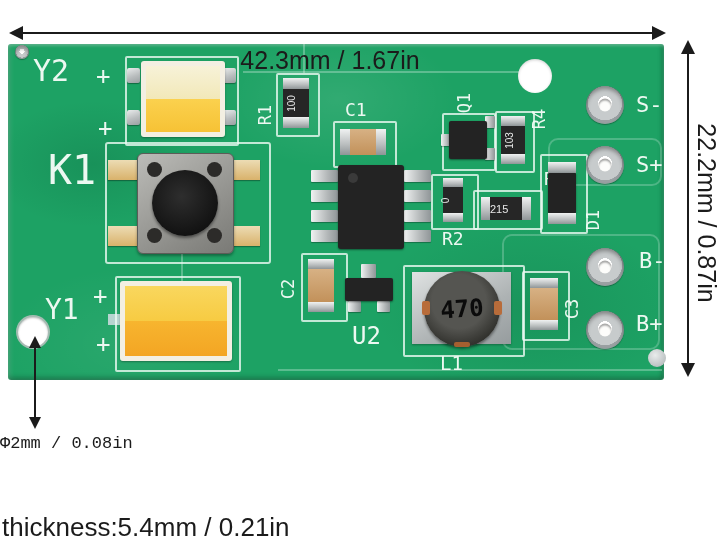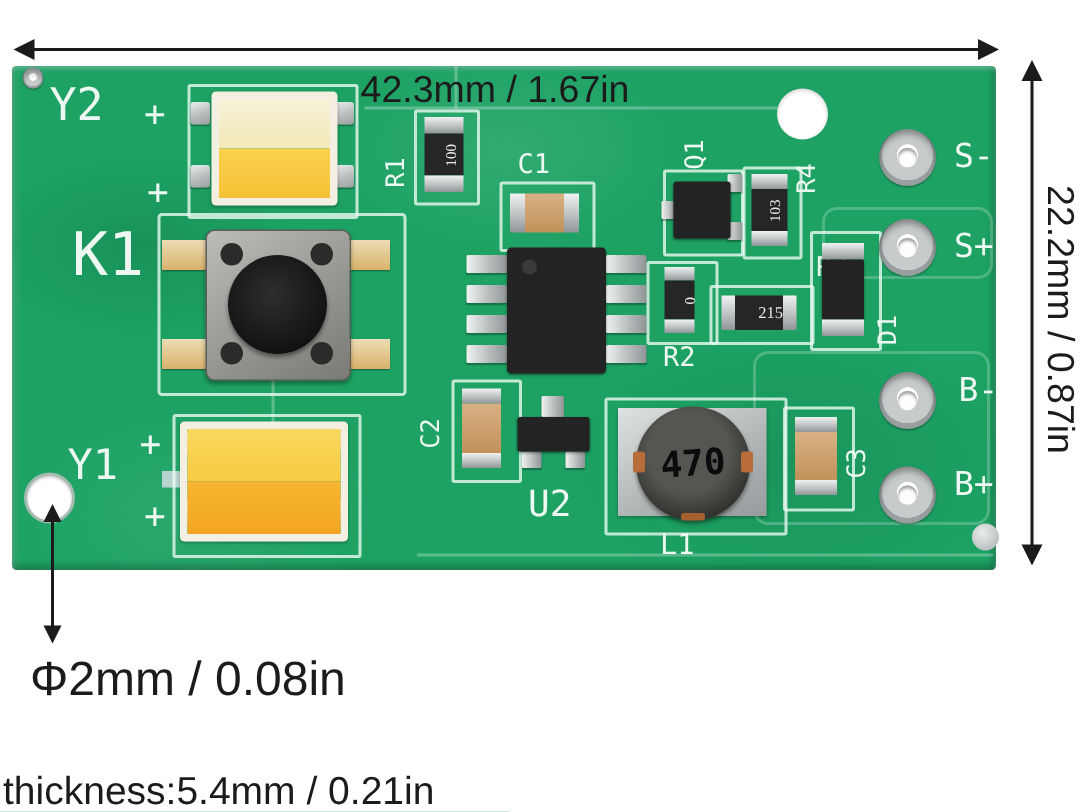--- a/index.html
+++ b/index.html
@@ -32,22 +32,22 @@
   .hole{position:absolute;border-radius:50%;background:#ffffff;
         box-shadow:0 0 0 2px rgba(180,190,186,.9), inset 0 1px 2px rgba(0,0,0,.25);}
   .tpad{position:absolute;border-radius:50%;
         background:radial-gradient(circle at 50% 45%, #ffffff 0 24%, #c7cbcc 25% 60%, #9aa0a2 61% 85%, #7d8486 100%);
         box-shadow:inset 0 3px 4px rgba(0,0,0,.35), 0 1px 1px rgba(0,0,0,.3);}
   .tpad .in{position:absolute;left:50%;top:50%;width:13px;height:13px;border-radius:50%;
         transform:translate(-50%,-50%);background:#fdfdfb;box-shadow:inset 0 2px 2px rgba(0,0,0,.35);}
   .led{position:absolute;border:5px solid #f3efe2;border-radius:3px;box-shadow:0 1px 2px rgba(0,0,0,.3);}
   .led .half{position:absolute;left:0;width:100%;height:50%;}
   .chip{position:absolute;background:#232323;border-radius:3px;box-shadow:0 1px 2px rgba(0,0,0,.45);}
-  .resbody{position:absolute;background:#262626;display:flex;align-items:center;justify-content:flex-end;
-           color:#e8e8e8;font-family:Liberation Serif, serif;}
+  .resbody{position:absolute;background:#262626;display:flex;align-items:center;justify-content:flex-start;
+           color:#e8e8e8;font-family:Liberation Sans, sans-serif;}
   .tanbody{position:absolute;background:linear-gradient(180deg,#d7b184,#c2915a);}
   .pin{position:absolute;background:linear-gradient(90deg,#f0f2f2,#b4b8b9 60%,#8f9597);
        border-radius:1px;box-shadow:0 1px 1px rgba(0,0,0,.3);}
 </style>
 </head>
 <body>
 
 <div class="stage">
 
   <div class="abs board">
@@ -221,17 +221,17 @@
   <div class="tri" style="left:652px;top:26px;border-top:7px solid transparent;border-bottom:7px solid transparent;border-left:14px solid #1b1b1b;"></div>
 
   <div class="abs dim-line" style="left:687px;top:46px;width:2px;height:320px;"></div>
   <div class="tri" style="left:681px;top:40px;border-left:7px solid transparent;border-right:7px solid transparent;border-bottom:14px solid #1b1b1b;"></div>
   <div class="tri" style="left:681px;top:363px;border-left:7px solid transparent;border-right:7px solid transparent;border-top:14px solid #1b1b1b;"></div>
   <div class="abs dim-text" style="left:706px;top:213px;transform:translate(-50%,-50%) rotate(90deg);">22.2mm / 0.87in</div>
 
   <div class="abs dim-line" style="left:34px;top:341px;width:2px;height:84px;"></div>
   <div class="tri" style="left:29px;top:336px;border-left:6px solid transparent;border-right:6px solid transparent;border-bottom:12px solid #1b1b1b;"></div>
   <div class="tri" style="left:29px;top:417px;border-left:6px solid transparent;border-right:6px solid transparent;border-top:12px solid #1b1b1b;"></div>
-  <div class="abs dim-text" style="left:20px;top:434px;font-size:32px;">Φ2mm / 0.08in</div>
+  <div class="abs dim-text" style="left:0;top:434px;font-size:17px;font-family:Liberation Mono, monospace;">Φ2mm / 0.08in</div>
 
   <div class="abs dim-text" style="left:2px;top:512px;font-size:26px;">thickness:5.4mm / 0.21in</div>
 
 </div>
 
 </body></html>

